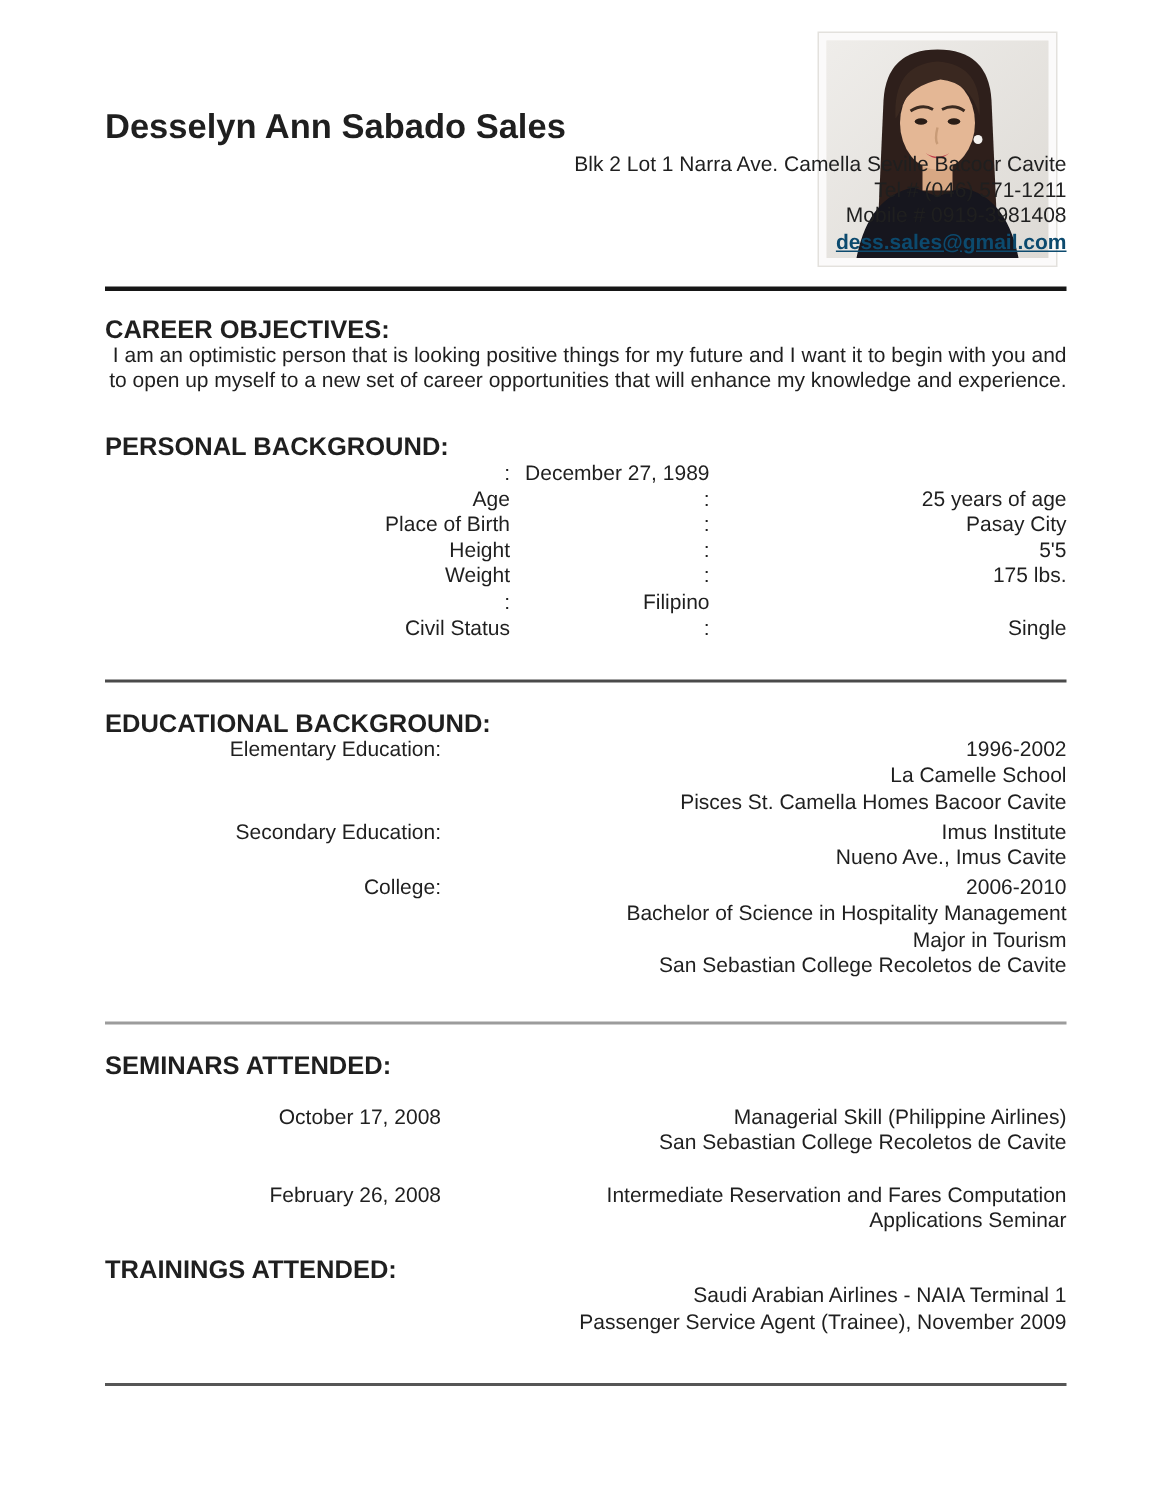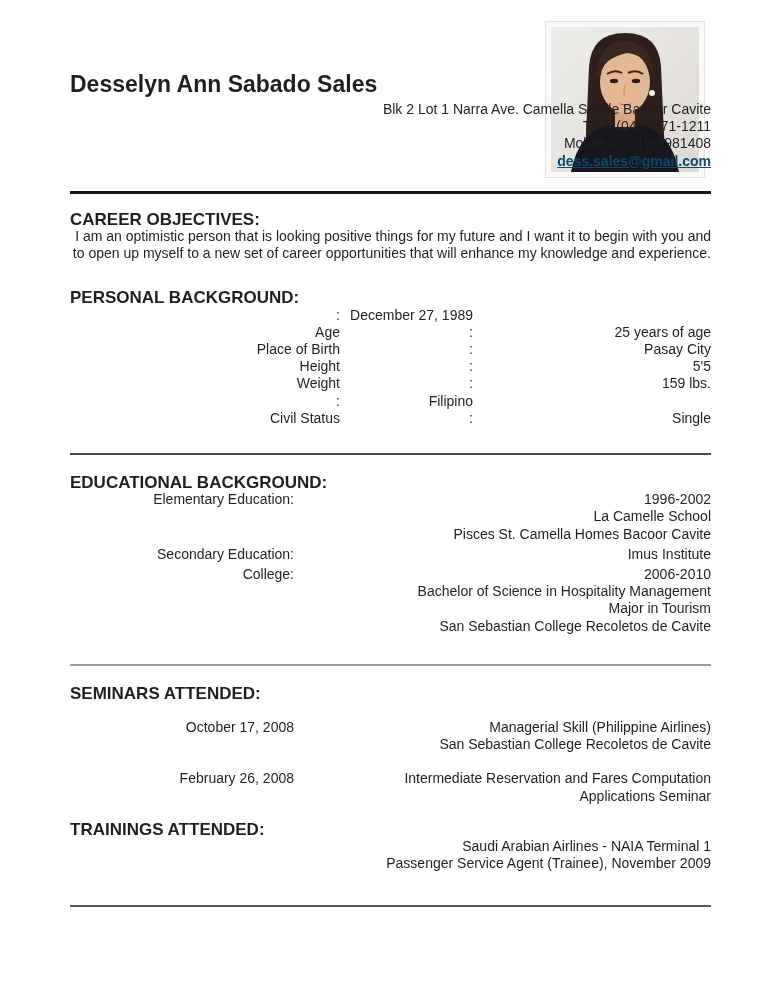--- a/index.html
+++ b/index.html
@@ -170,21 +170,21 @@
           <span>Pasay City</span>
         </div>
         <div class="pb-row txt">
           <span>Height</span>
           <span>:</span>
           <span>5'5</span>
         </div>
         <div class="pb-row txt">
           <span>Weight</span>
           <span>:</span>
-          <span>159 lbs.</span>
+          <span>175 lbs.</span>
         </div>
         <div class="pb-row txt">
           <span>:</span>
           <span>Filipino</span>
         </div>
         <div class="pb-row txt">
           <span>Civil Status</span>
           <span>:</span>
           <span>Single</span>
         </div>
@@ -202,20 +202,21 @@
           <div>1996-2002</div>
           <div class="bold">La Camelle School</div>
           <div>Pisces St. Camella Homes Bacoor Cavite</div>
         </div>
       </div>
 
       <div class="edu-entry txt">
         <span class="bold">Secondary Education:</span>
         <div>
           <div class="bold">Imus Institute</div>
+          <div>Nueno Ave., Imus Cavite</div>
         </div>
       </div>
 
       <div class="edu-entry txt">
         <span class="bold">College:</span>
         <div>
           <div>2006-2010</div>
           <div>Bachelor of Science in Hospitality Management</div>
           <div>Major in Tourism</div>
           <div class="bold">San Sebastian College Recoletos de Cavite</div>

